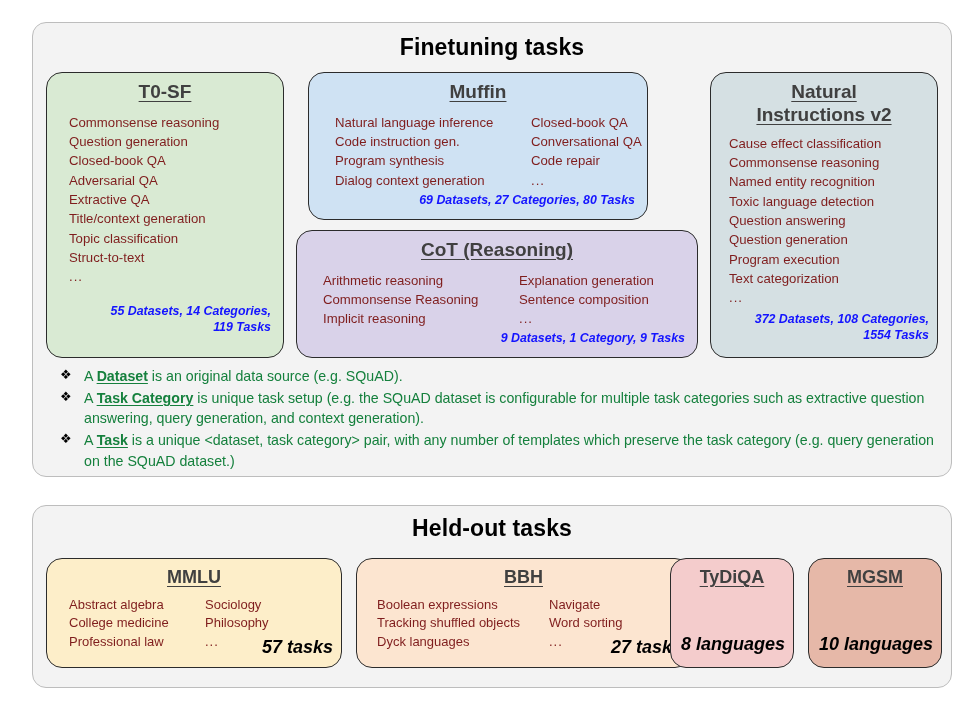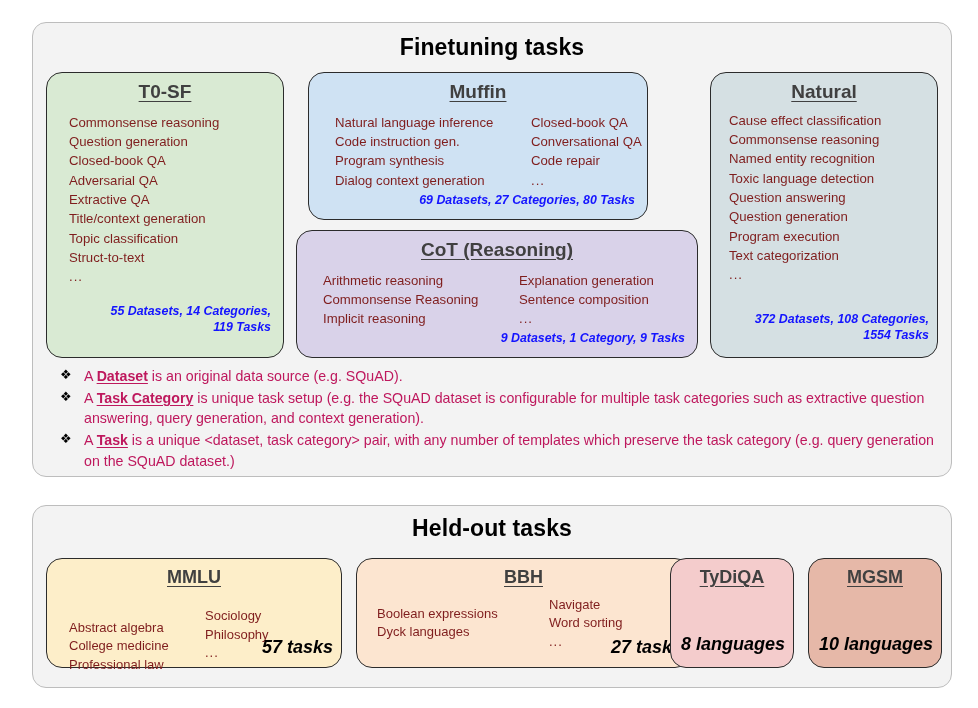--- a/index.html
+++ b/index.html
@@ -51,21 +51,21 @@
     line-height: 1.2;
     margin-bottom: 9px;
     color: #404040;
   }
   .card-title.two-line { margin-bottom: 7px; }
 
   .items { font-size: 13.2px; line-height: 1.465; color: #7f1d1d; }
   .items .it { white-space: nowrap; }
   .items .dots { letter-spacing: 1px; }
 
-  .cols { display: flex; align-items: center; }
+  .cols { display: flex; }
   .cols .col { flex: 0 0 auto; }
 
   .stat {
     font-size: 12.4px;
     font-weight: bold;
     font-style: italic;
     color: #1414ff;
     text-align: right;
     line-height: 1.25;
   }
@@ -101,28 +101,28 @@
     flex: 0 0 38px;
     font-size: 13px;
     text-align: left;
     padding-left: 14px;
     line-height: 1.42;
     color: #000;
   }
   .def-text {
     font-size: 14.2px;
     line-height: 1.42;
-    color: #be185d;
+    color: #15803d;
   }
   .def-text b { font-weight: bold; text-decoration: underline; text-underline-offset: 2px; }
 
   
   #card-mmlu   { left: 46px;  top: 558px; width: 296px; height: 110px; background: #fdeec9; }
   #card-mmlu .items { margin-left: 10px; }
-  #card-mmlu .col:first-child { width: 136px; margin-top: 23px; }
+  #card-mmlu .col:first-child { width: 136px; }
 
   #card-bbh    { left: 356px; top: 558px; width: 335px; height: 110px; background: #fce5d0; }
   #card-bbh .items { margin-left: 8px; }
   #card-bbh .col:first-child { width: 172px; }
 
   #card-tydiqa { left: 670px; top: 558px; width: 124px; height: 110px; background: #f4cccc; }
   #card-mgsm   { left: 808px; top: 558px; width: 134px; height: 110px; background: #e6b8a8; }
 
   .center-items { text-align: center; }
   .held .card-title { font-size: 18px; margin-bottom: 7px; }
@@ -191,20 +191,21 @@
         <div class="it">Sentence composition</div>
         <div class="it dots">...</div>
       </div>
     </div>
     <div class="stat">9 Datasets, 1 Category, 9 Tasks</div>
   </div>
 
   <div class="card" id="card-niv2" style="background: rgb(213, 224, 227);">
     <div class="card-title two-line">
       <div>Natural</div>
+      <div>Instructions v2</div>
     </div>
     <div class="items">
       <div class="it">Cause effect classification</div>
       <div class="it">Commonsense reasoning</div>
       <div class="it">Named entity recognition</div>
       <div class="it">Toxic language detection</div>
       <div class="it">Question answering</div>
       <div class="it">Question generation</div>
       <div class="it">Program execution</div>
       <div class="it">Text categorization</div>
@@ -250,20 +251,21 @@
       </div>
     </div>
     <div class="stat black">57 tasks</div>
   </div>
 
   <div class="card held" id="card-bbh" style="background: rgb(252, 229, 208);">
     <div class="card-title">BBH</div>
     <div class="items cols">
       <div class="col">
         <div class="it">Boolean expressions</div>
+        <div class="it">Tracking shuffled objects</div>
         <div class="it">Dyck languages</div>
       </div>
       <div class="col">
         <div class="it">Navigate</div>
         <div class="it">Word sorting</div>
         <div class="it dots">...</div>
       </div>
     </div>
     <div class="stat black">27 tasks</div>
   </div>

